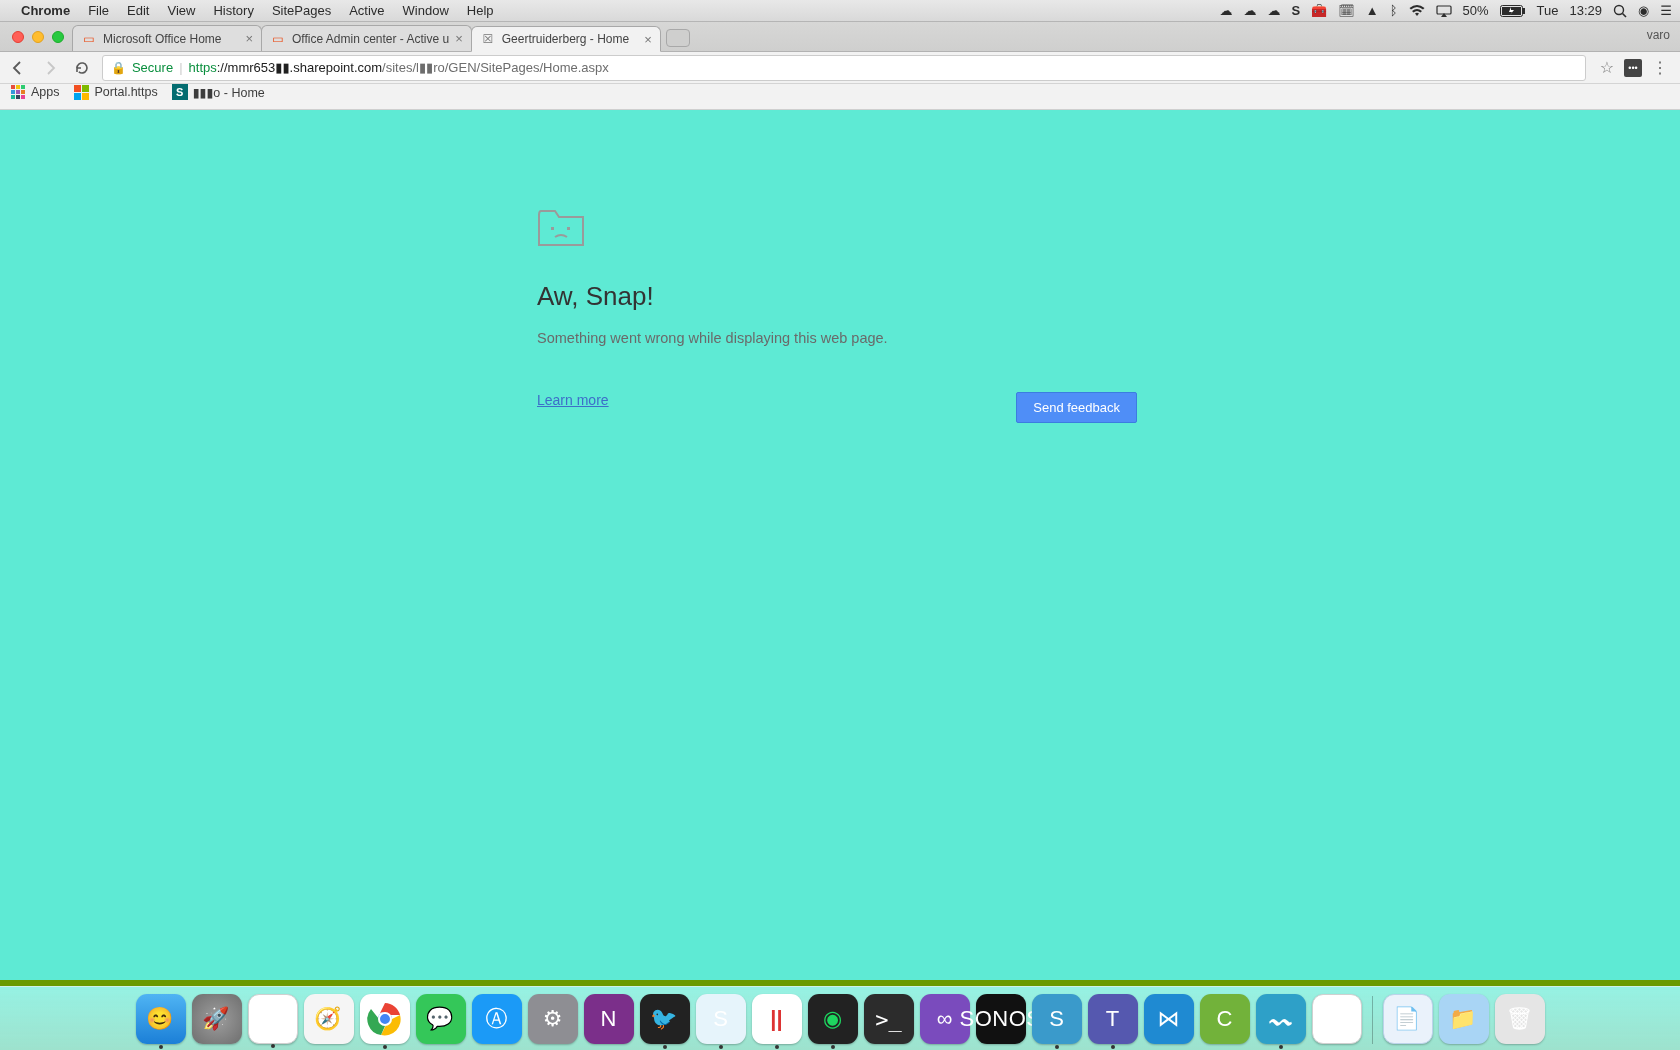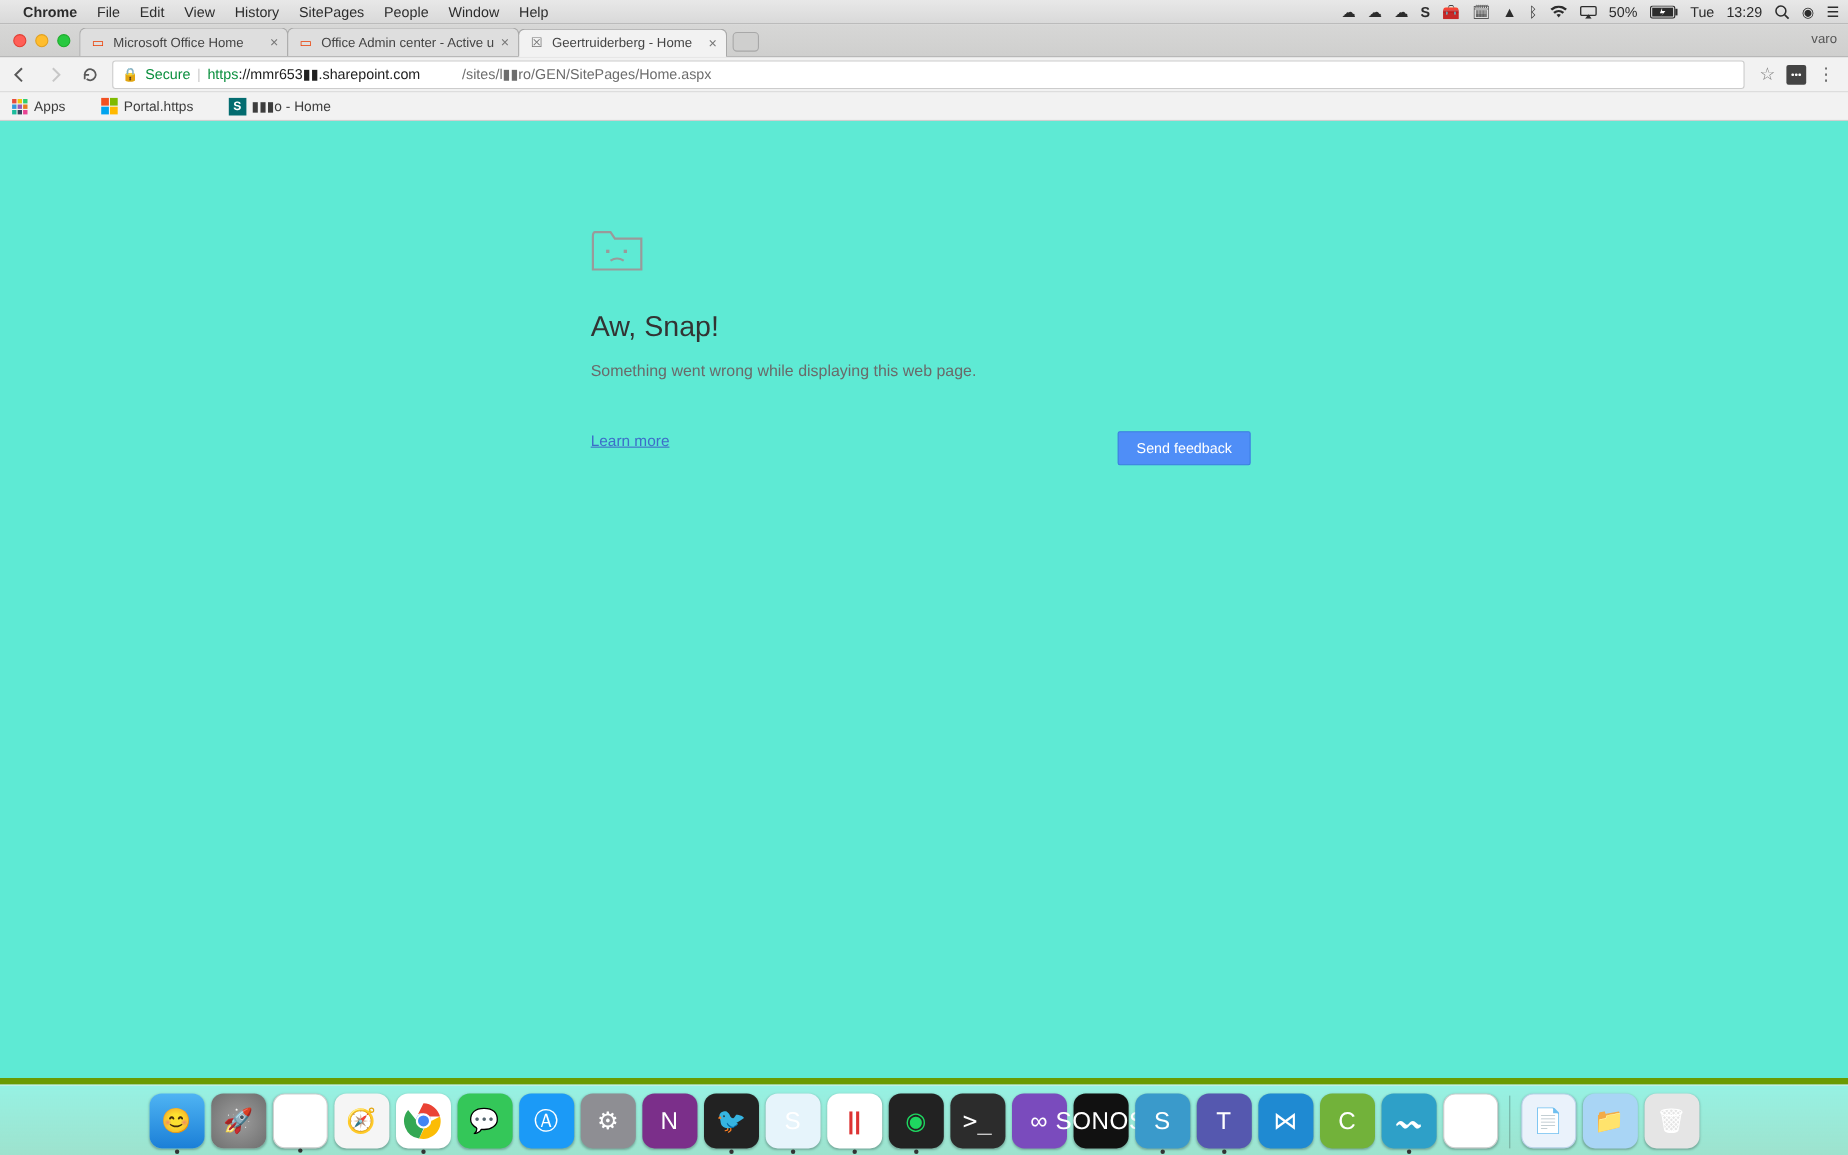--- a/index.html
+++ b/index.html
@@ -99,35 +99,35 @@
   padding: 0 8px;
   font-size: 13px;
   color: #555;
   gap: 6px;
 }
 .omnibox .lock { color: #0a8f3e; font-size: 12px; }
 .omnibox .secure { color: #0a8f3e; font-size: 13px; }
 .omnibox .sep { color: #ccc; }
 .omnibox .url { color: #202020; }
 .omnibox .urlscheme { color: #0a8f3e; }
-.omnibox .urlpath { color: #6d6d6d; margin-left: 38px; }
+.omnibox .urlpath { color: #6d6d6d; }
 .toolbar .right-icons { display:flex; align-items: center; gap: 10px; padding: 0 6px; }
 .star { color: #777; font-size: 16px; }
 .ext-badge { width:18px; height:18px; background:#444; border-radius:2px; color:#fff; font-size:9px; display:inline-flex; align-items:center; justify-content:center;}
 .menu-dots { color: #666; font-size: 16px; }
 
 
 .bookmarks-bar {
   height: 26px;
   background: #f2f2f2;
   border-bottom: 1px solid #cfcfcf;
   display: flex;
-  align-items: center;
+  align-items: flex-start;
   padding: 0 10px;
-  gap: 32px;
+  gap: 14px;
   font-size: 12.5px;
   color: #3d3d3d;
 }
 .bookmarks-bar .bk { display:flex; align-items:center; gap:5px; }
 .bk .ico { width:16px; height:16px; display:inline-flex; align-items:center; justify-content:center; }
 
 
 .page {
   position: absolute;
   left: 0; right: 0;
@@ -256,21 +256,21 @@
 
 <div class="menubar">
   <div class="left">
     <span class="apple"></span>
     <span class="menuitem appname">Chrome</span>
     <span class="menuitem">File</span>
     <span class="menuitem">Edit</span>
     <span class="menuitem">View</span>
     <span class="menuitem">History</span>
     <span class="menuitem">SitePages</span>
-    <span class="menuitem">People</span>
+    <span class="menuitem">Active</span>
     <span class="menuitem">Window</span>
     <span class="menuitem">Help</span>
   </div>
   <div class="right">
     <span class="icon">☁︎</span>
     <span class="icon">☁︎</span>
     <span class="icon">☁︎</span>
     <span class="icon" style="font-weight:700">S</span>
     <span class="icon">🧰</span>
     <span class="icon">🗓</span>

